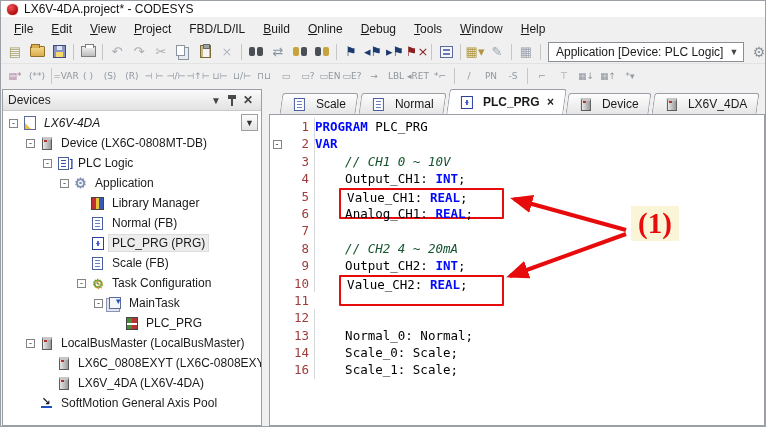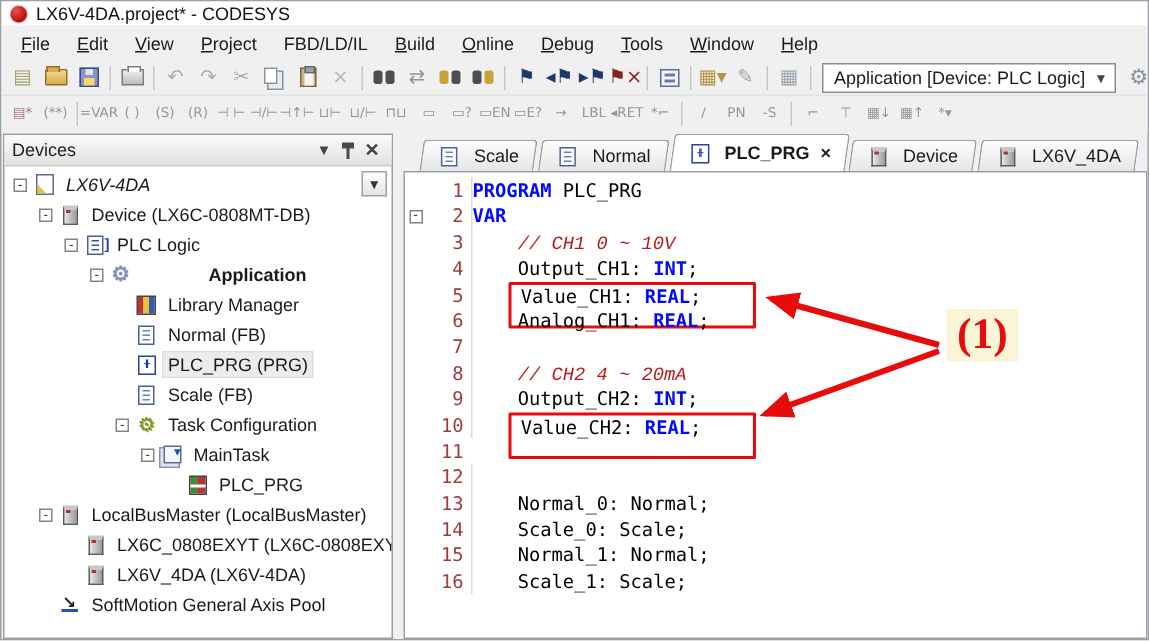--- a/index.html
+++ b/index.html
@@ -97,21 +97,21 @@
   .tab > * { transform:skewX(8deg); }
   .tab.active { height:25px; background:#fff; font-weight:bold; position:relative; z-index:2; }
   .tabclose { font-weight:bold; color:#222; font-size:12px; margin-left:2px; }
   .codewrap { flex:1; background:#fff; border:1px solid #9a9fa6; border-top:1px solid #9a9fa6; overflow:hidden; padding-top:3px; position:relative; }
   .cline { height:17.4px; line-height:17.4px; display:flex; font-family:"DejaVu Sans Mono", monospace; font-size:12.5px; }
   .fold { width:14px; flex:0 0 auto; display:flex; align-items:center; justify-content:center; }
   .foldbox { width:9px; height:9px; border:1px solid #848484; background:#fff; font-size:9px; line-height:7px; text-align:center; color:#333; }
   .lnum { width:30px; flex:0 0 auto; text-align:right; padding-right:5px; color:#a03c3c; }
   .ctext { border-left:1px solid #d8d8d8; white-space:pre; }
   .kw { color:#0008ff; font-weight:bold; }
-  .cm { color:#b91c1c; font-style:italic;font-family:Liberation Mono, monospace; }
+  .cm { color:#14532d; font-style:italic; }
   .tx { color:#000; }
   .redbox { display:inline-block; height:31px; line-height:16px; border:2px solid #e80b0b; border-radius:1px; padding:0 34px 0 6px; margin-left:-6px; }
 
   
   .overlay { position:absolute; left:0; top:0; width:766px; height:427px; pointer-events:none; z-index:50; }
   .anno-label { position:absolute; pointer-events:none; z-index:51; font-family:"Liberation Serif", serif; font-weight:bold; font-size:29px; padding:1px 7px; }
 </style>
 </head>
 <body>
 
@@ -349,21 +349,21 @@
               <span class="t-plclogic"></span>
             </span>
             <span class="lbl">PLC Logic</span>
           </div>
           <div class="trow">
             <span style="width: 57px; flex: 0 0 auto;"></span>
             <span class="expbox">-</span>
             <span class="tico">
               <span class="t-app">⚙</span>
             </span>
-            <span class="lbl" style="font-weight: bold; margin-left: 44px;">Application</span>
+            <span class="lbl" style="font-weight: normal;">Application</span>
           </div>
           <div class="trow">
             <span style="width: 74px; flex: 0 0 auto;"></span>
             <span class="expspacer"></span>
             <span class="tico">
               <span class="t-lib"></span>
             </span>
             <span class="lbl">Library Manager</span>
           </div>
           <div class="trow">
@@ -549,25 +549,20 @@
           </div>
           <div class="cline">
             <span class="fold"></span>
             <span class="lnum">13</span>
             <span class="ctext">    <span class="tx">Normal_0: Normal;</span></span>
           </div>
           <div class="cline">
             <span class="fold"></span>
             <span class="lnum">14</span>
             <span class="ctext">    <span class="tx">Scale_0: Scale;</span></span>
-          </div>
-          <div class="cline">
-            <span class="fold"></span>
-            <span class="lnum">15</span>
-            <span class="ctext">    <span class="tx">Normal_1: Normal;</span></span>
           </div>
           <div class="cline">
             <span class="fold"></span>
             <span class="lnum">16</span>
             <span class="ctext">    <span class="tx">Scale_1: Scale;</span></span>
           </div>
         </div>
     </div>
 
   </div>

